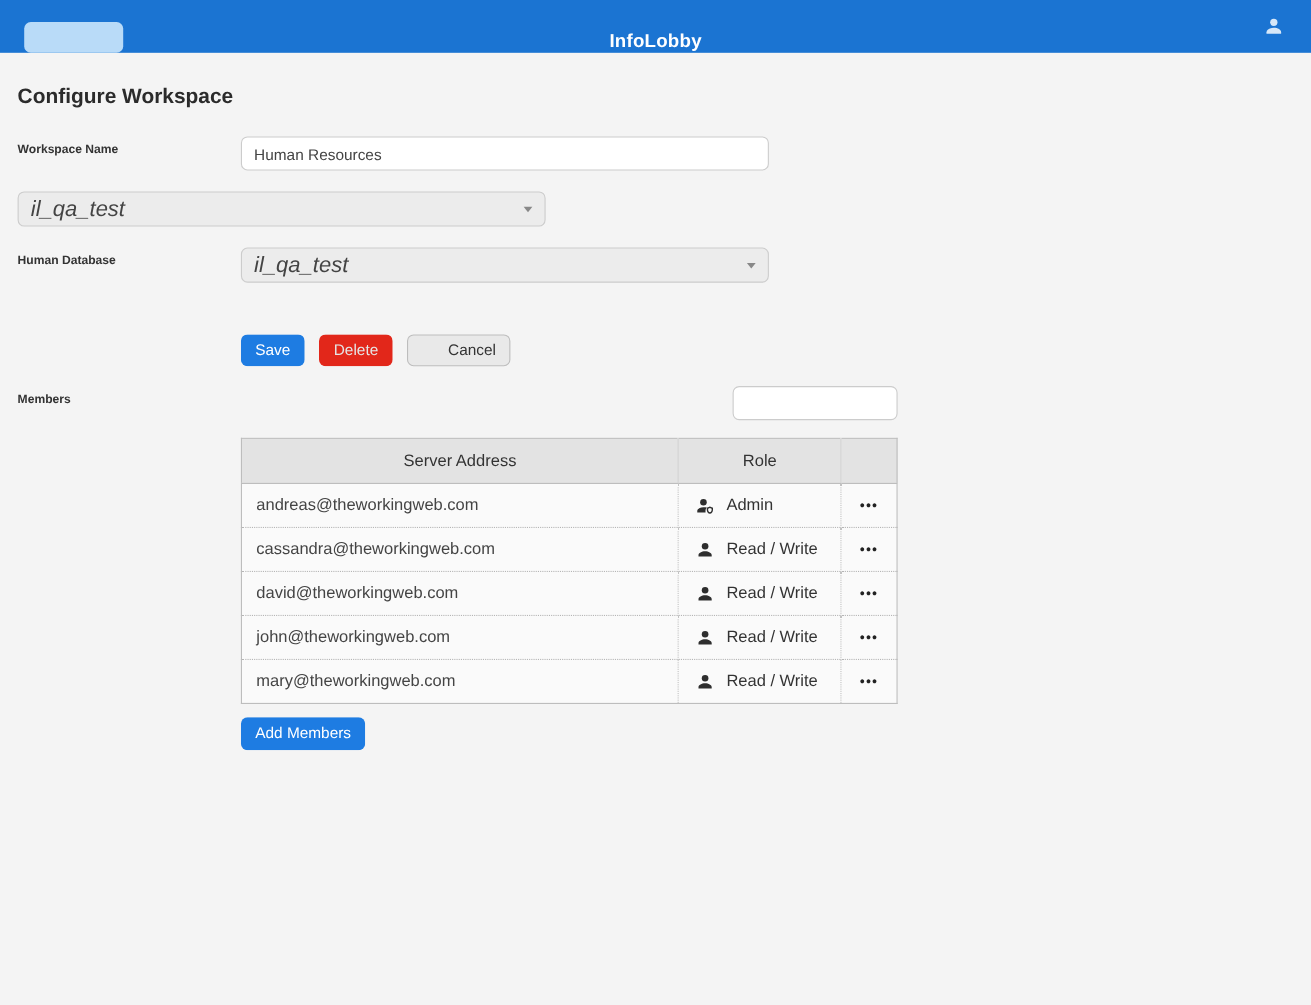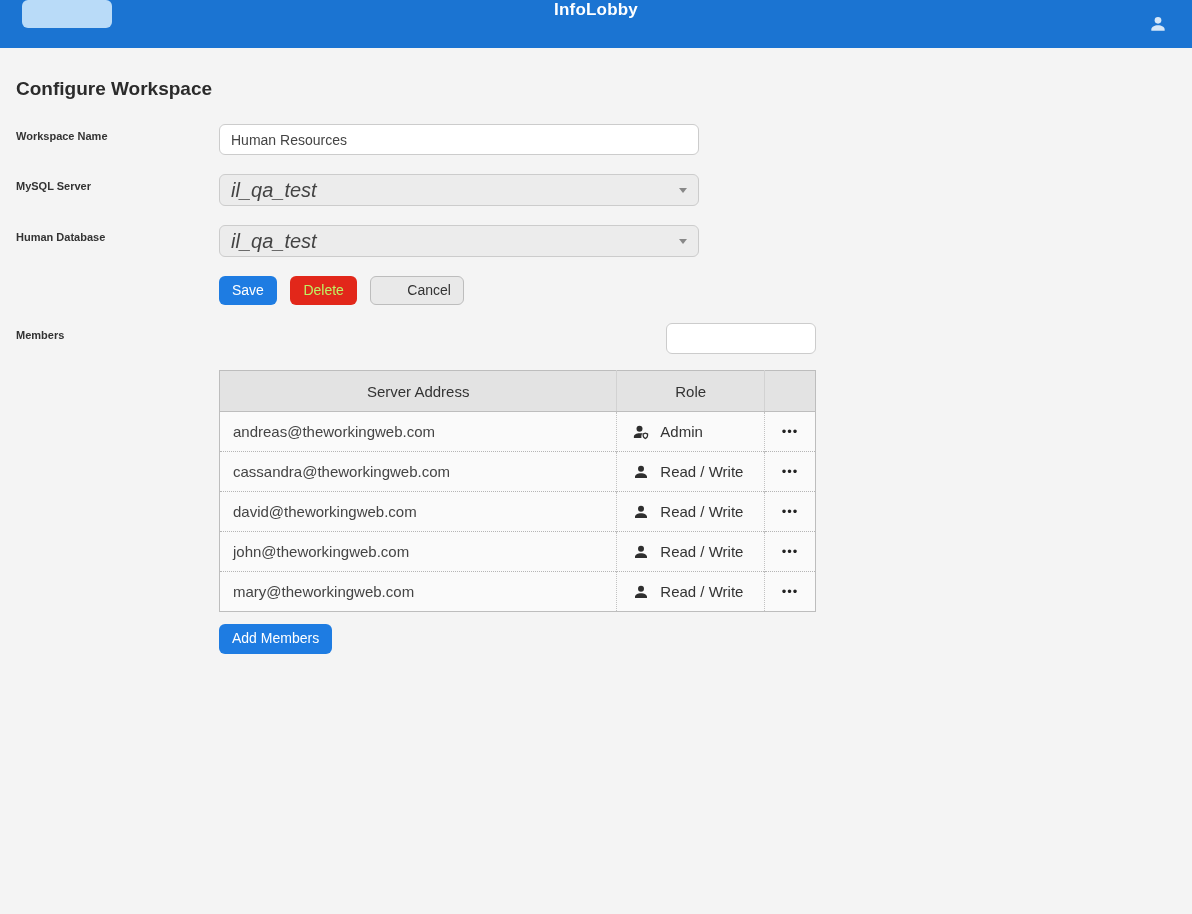--- a/index.html
+++ b/index.html
@@ -10,21 +10,21 @@
     background: var(--page-background, #f4f4f4);
     font-family: "Liberation Sans", sans-serif;
     color: #333;
   }
 
   
   .app-header {
     height: 48px;
     background: var(--header-blue, #1b74d2);
     display: flex;
-    align-items: flex-start;
+    align-items: flex-end;
     position: relative;
   }
   .header-action-btn {
     width: 90px;
     height: 28px;
     margin-left: 22px;
     background: var(--header-button-blue, #b9dbf8);
     border: none;
     border-radius: 6px;
     cursor: pointer;
@@ -106,21 +106,21 @@
   .btn {
     font-family: inherit;
     font-size: 14px;
     padding: 6px 12px;
     border-radius: 6px;
     border: 1px solid transparent;
     cursor: pointer;
     line-height: 1.1;
   }
   .btn-save   { background: var(--primary-blue, #1e7ce2); color: #fff; }
-  .btn-delete { background: var(--delete-red, #e2271a); color: #bef264; margin-left: 9px; }
+  .btn-delete { background: var(--delete-red, #e2271a); color: #e5e5e5; margin-left: 9px; margin-top: 28px; }
   .btn-cancel { background: var(--cancel-gray, #e9e9e9); color: #333; border-color: #bdbdbd; margin-left: 9px; padding-left: 36px; }
   .buttons-row { margin-left: 203px; margin-bottom: 18px; }
 
   
   .members-row { margin-bottom: 16px; }
   .members-controls { width: 597px; display: flex; justify-content: flex-end; }
   .members-search { width: 150px; }
 
   .members-table-wrap { margin-left: 203px; }
   table.members-table {
@@ -186,21 +186,20 @@
   <h1 class="page-title">Configure Workspace</h1>
 
   <div class="form-row">
     <label class="form-label">Workspace Name</label>
     <div class="control">
       <input class="text-input" type="text" value="Human Resources" style="">
     </div>
   </div>
 
   <div class="form-row">
-    <label class="form-label">MySQL Server</label>
     <div class="control">
       <div class="select">
         <span>il_qa_test</span>
         <span class="caret"></span>
       </div>
     </div>
   </div>
 
   <div class="form-row">
     <label class="form-label">Human Database</label>

